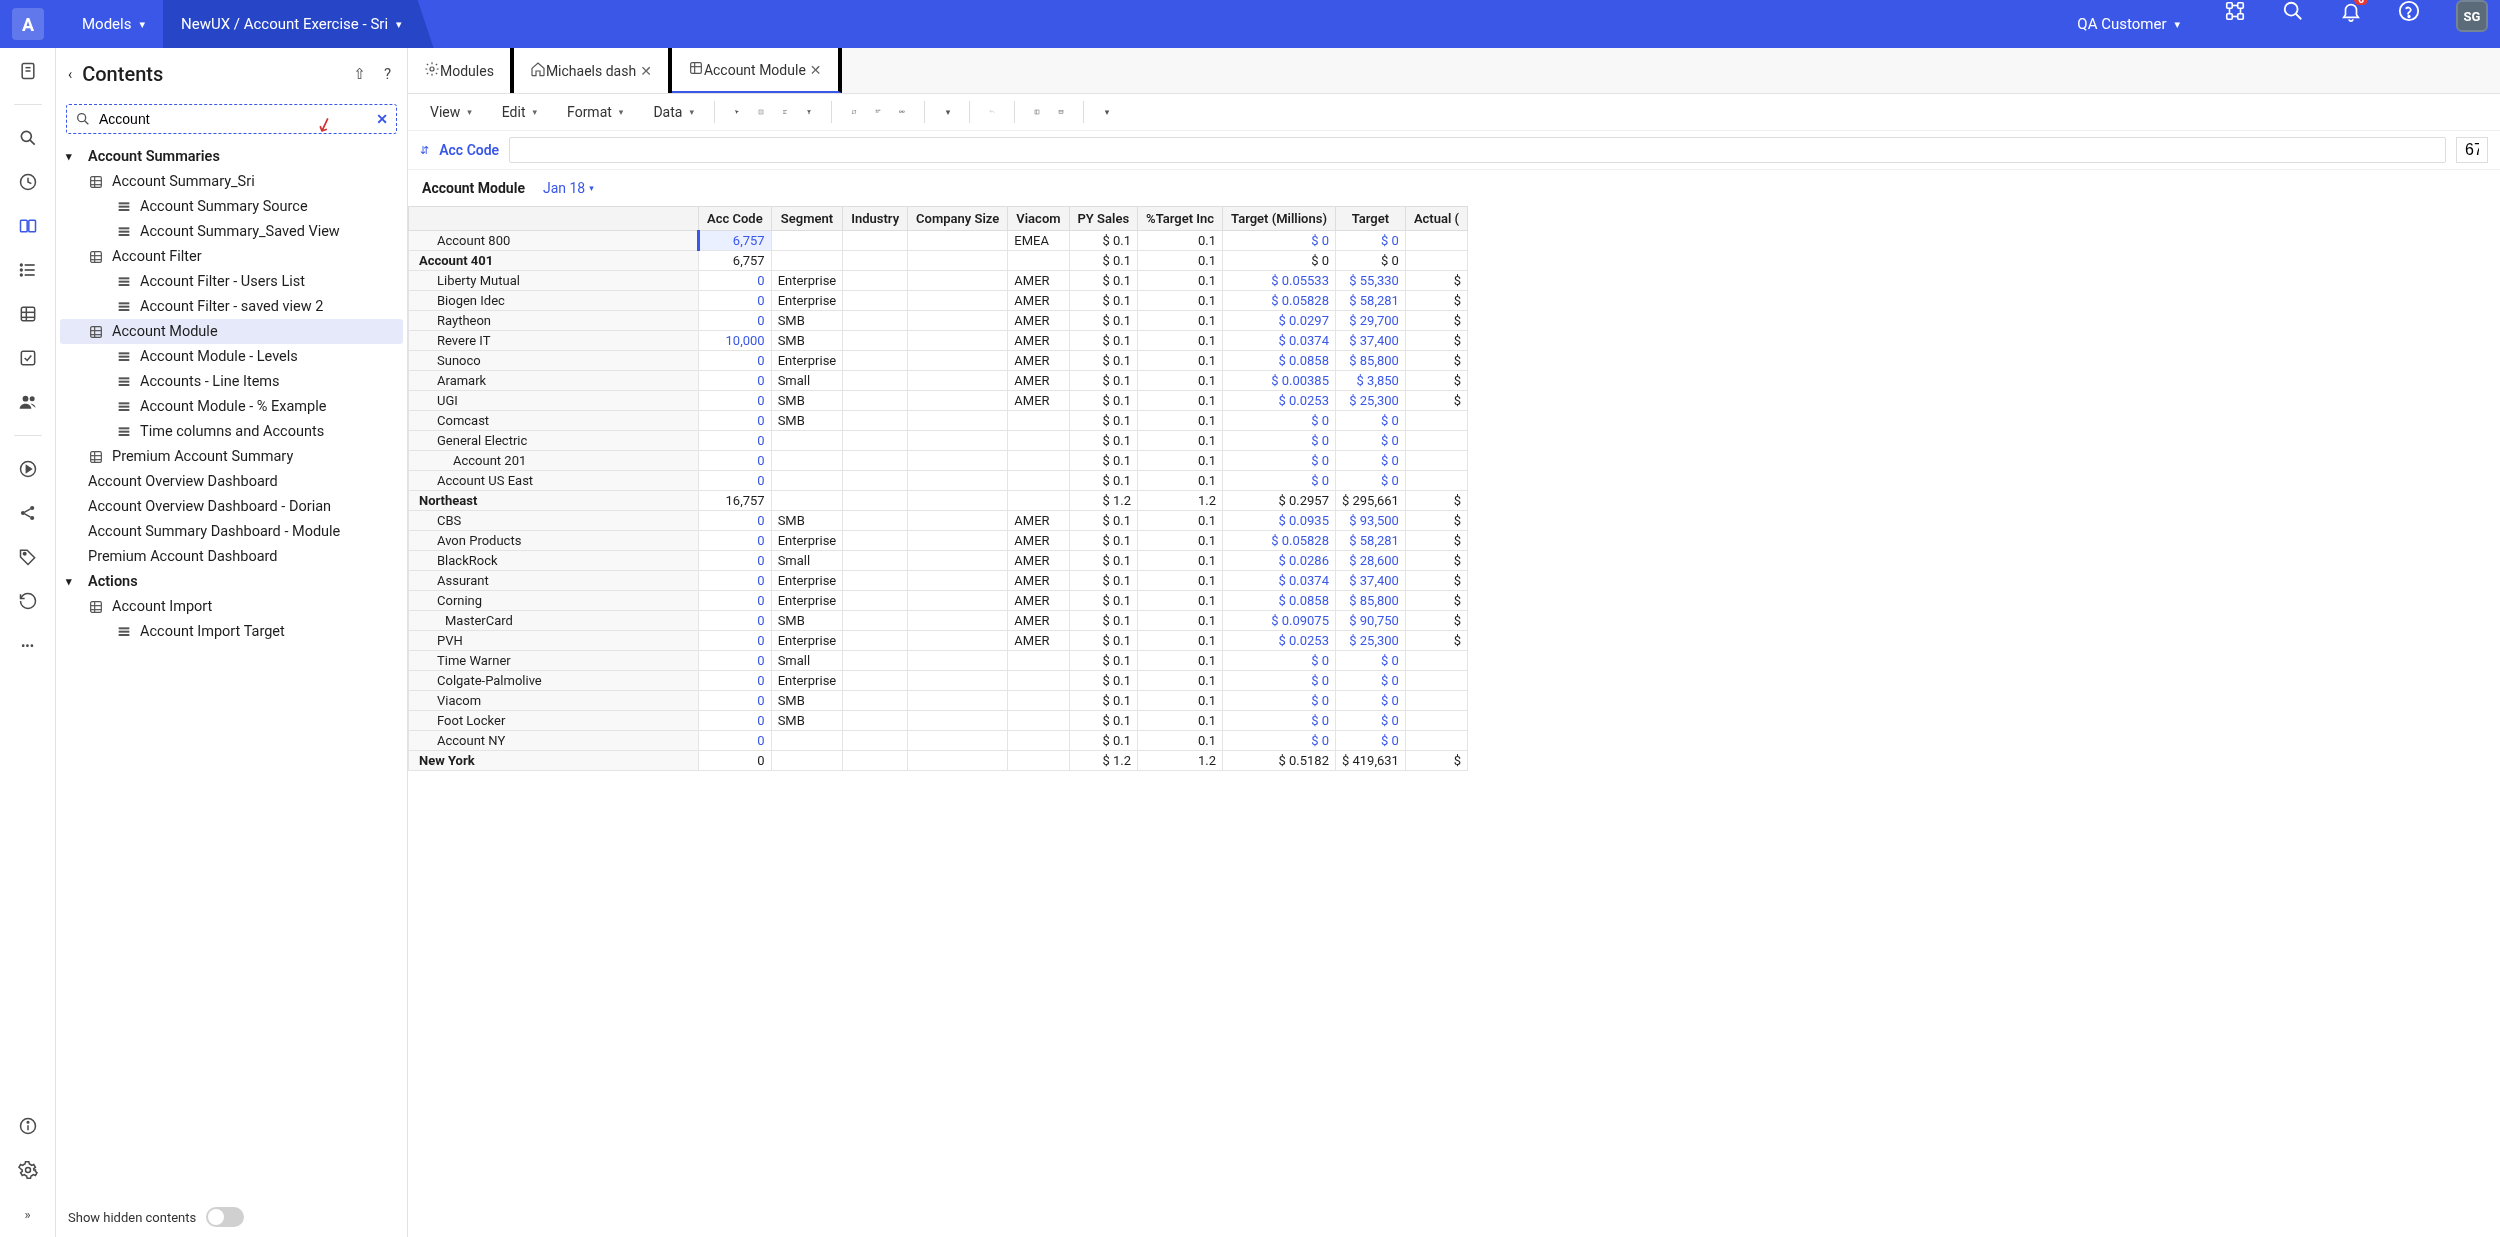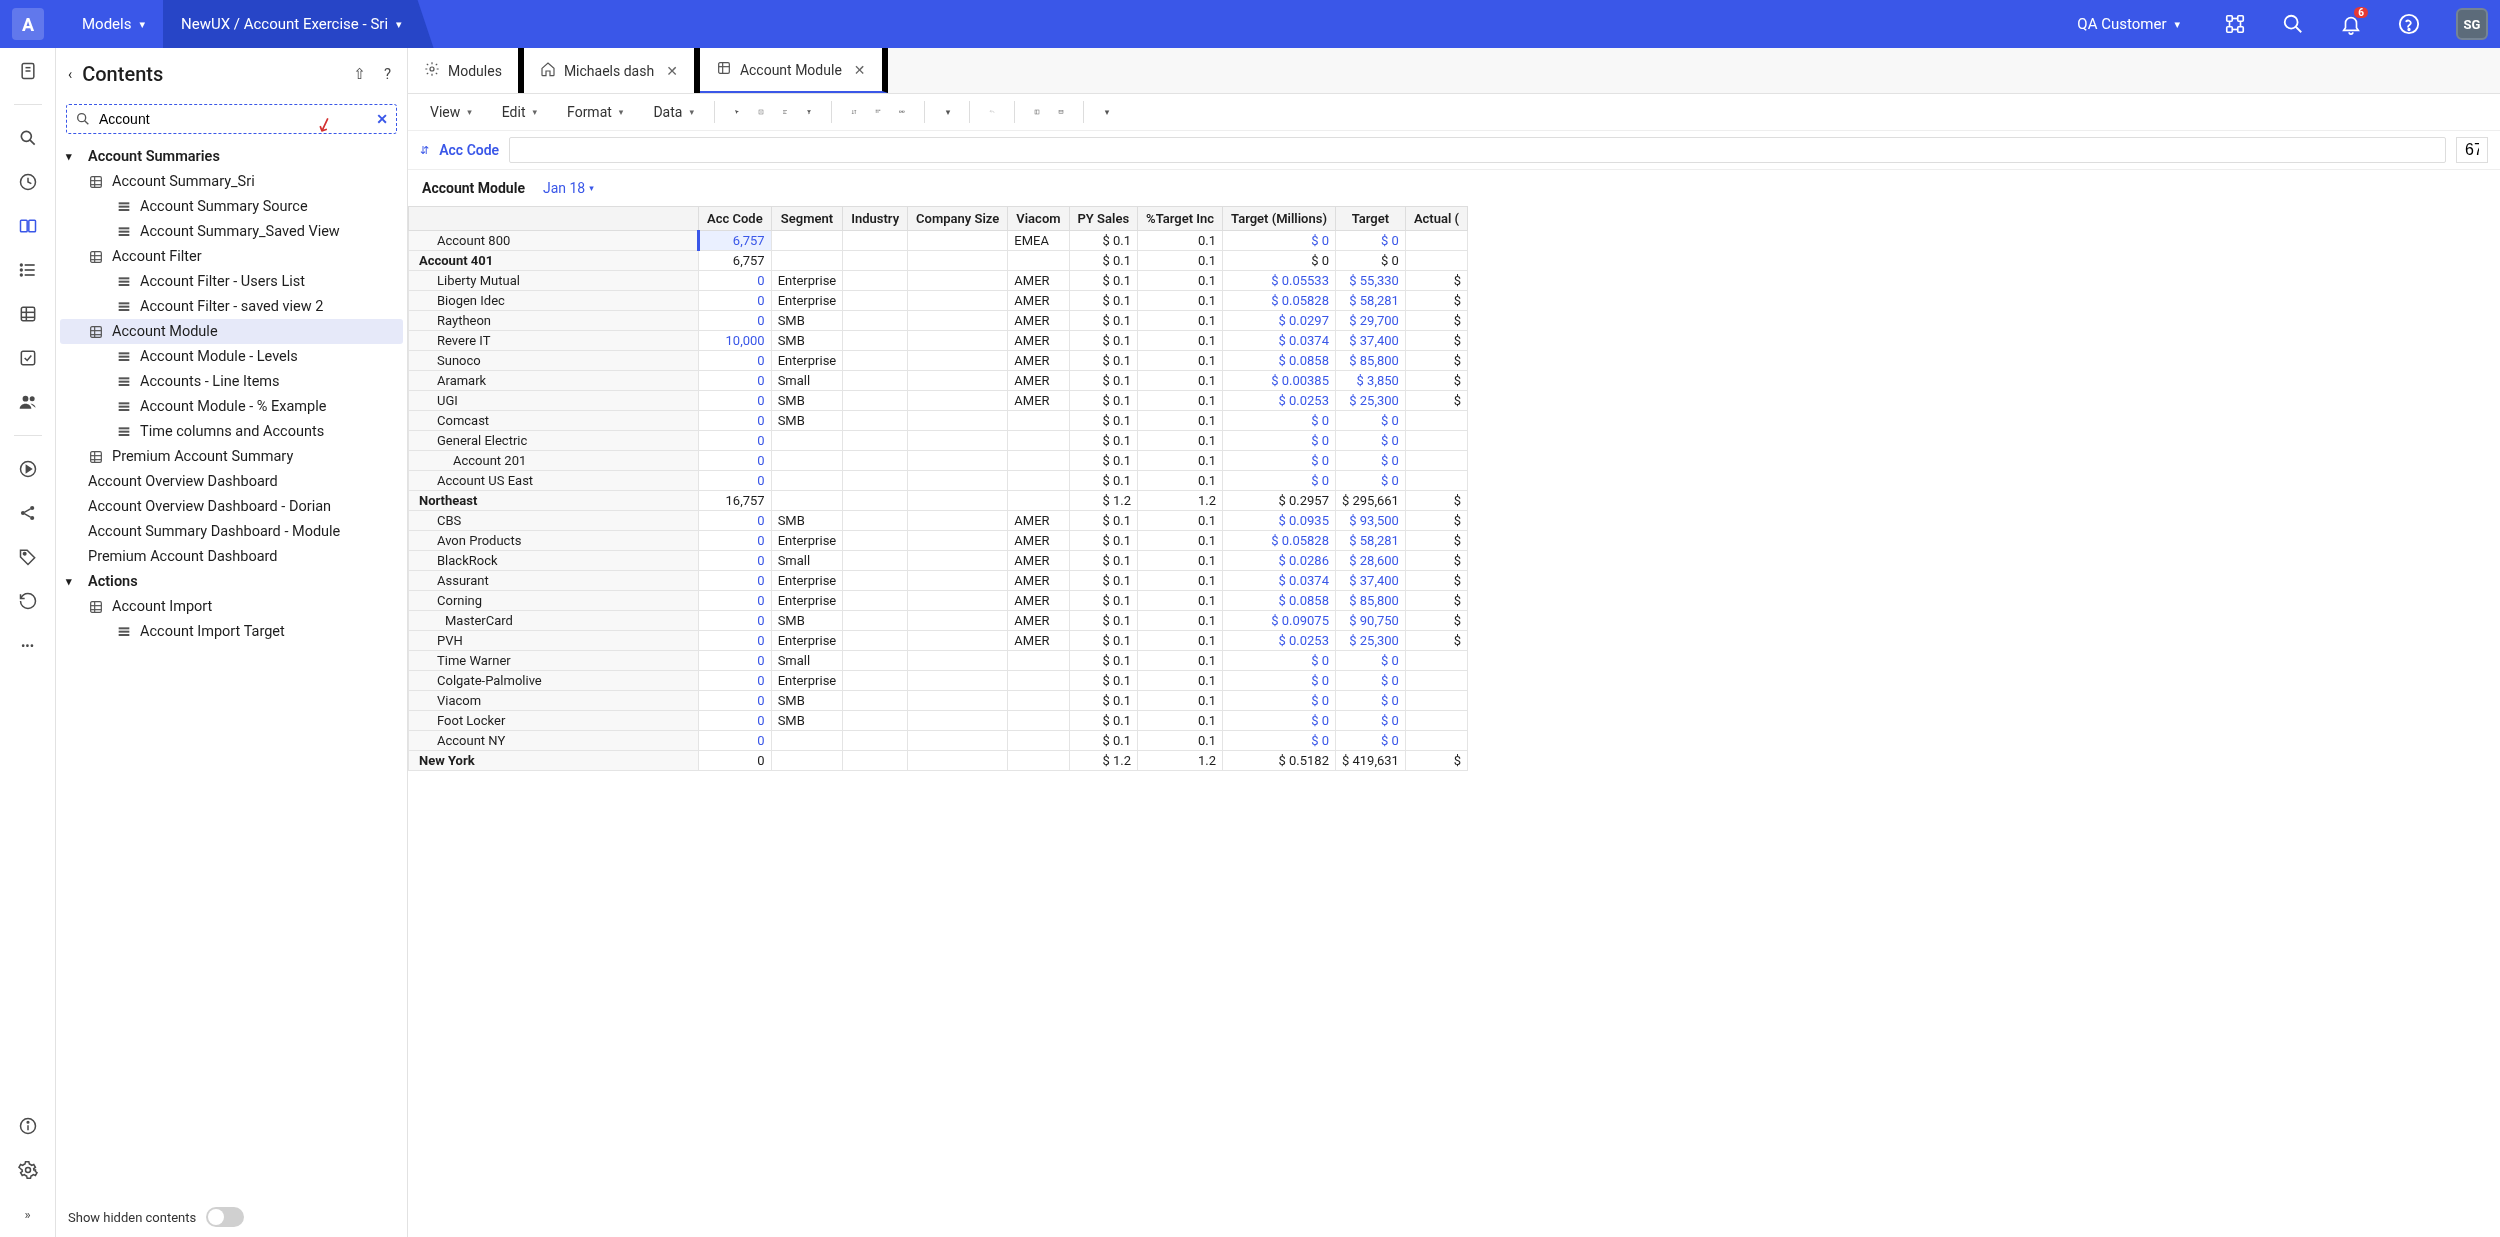--- a/index.html
+++ b/index.html
@@ -7,21 +7,21 @@
 .app { display: flex; flex-direction: column; height: 100vh; width: 100vw; }
 
 
 .topbar { background: #3a57e8; color: #fff; height: 48px; display: flex; align-items: center; padding: 0 12px; }
 .logo { width: 32px; height: 32px; background: rgba(255,255,255,0.2); border-radius: 4px; display: flex; align-items: center; justify-content: center; font-weight: bold; font-size: 18px; }
 .top-nav { display: flex; align-items: center; margin-left: 20px; }
 .top-nav-item { display: flex; align-items: center; padding: 0 18px; height: 48px; color: #fff; cursor: pointer; font-size: 15px; }
 .top-nav-item.models { }
 .top-nav-item.breadcrumb-bg { background: #2745c7; clip-path: polygon(0 0, calc(100% - 16px) 0, 100% 100%, 0 100%); padding-right: 32px; }
 .chev { margin-left: 8px; font-size: 11px; }
-.top-right { margin-left: auto; display: flex; align-items: center; gap: 36px; }
+.top-right { margin-left: auto; display: flex; align-items: flex-start; gap: 36px; }
 .top-icon { width: 22px; height: 22px; display: flex; align-items: center; justify-content: center; cursor: pointer; position: relative; color:#fff; }
 .badge { position: absolute; top: -6px; right: -6px; background: #e53935; color: #fff; border-radius: 8px; padding: 0 4px; font-size: 10px; font-weight: bold; }
 .avatar { width: 32px; height: 32px; background: #5c6b7a; border-radius: 6px; display: flex; align-items: center; justify-content: center; font-weight: bold; font-size: 13px; border: 2px solid #758494;}
 
 
 .main { display: flex; flex: 1; min-height: 0; }
 .vrail { width: 56px; background: #fff; border-right: 1px solid #e2e2e2; display: flex; flex-direction: column; align-items: center; padding-top: 12px; gap: 22px; }
 .vrail-icon { width: 22px; height: 22px; color: #4a4a4a; cursor: pointer; display:flex; align-items:center; justify-content:center;}
 .vrail-icon.active { color: #3a57e8; }
 .vrail-sep { width: 28px; height: 1px; background: #e2e2e2; }
@@ -48,21 +48,21 @@
 .tree-icon { color: #565656; width: 16px; display: inline-flex; justify-content: center; }
 .tree-chev { width: 14px; font-size: 11px; }
 
 .show-hidden { display: flex; align-items: center; gap: 10px; padding: 10px 12px; font-size: 13px; color: #333; }
 .toggle { width: 38px; height: 20px; background: #d0d0d0; border-radius: 10px; position: relative; cursor: pointer; }
 .toggle:after { content: ''; position: absolute; width: 16px; height: 16px; background: #fff; border-radius: 50%; top: 2px; left: 2px; }
 
 
 .workspace { flex: 1; display: flex; flex-direction: column; min-width: 0; }
 .tabs { display: flex; border-bottom: 1px solid #e2e2e2; background: #f8f8f8; }
-.tab { display: flex; align-items: center; gap: 8px; padding: 12px 16px; border-right: 6px solid #000000; background: #fff; cursor: pointer; font-size: 14px; color: #333; }
+.tab { display: flex; align-items: center; padding: 12px 16px; border-right: 4px solid #000000; background: #fff; cursor: pointer; font-size: 14px; color: #333; }
 .tab.active { border-bottom: 2.5px solid #3a57e8; }
 .tab .close { color: #666; cursor: pointer; padding-left:4px; }
 
 .toolbar { display: flex; align-items: center; padding: 6px 14px; gap: 4px; border-bottom: 1px solid #eee; }
 .tb-menu { display: flex; align-items: center; gap: 4px; padding: 4px 8px; cursor: pointer; font-size: 14px; color: #333; }
 .tb-menu .arr { font-size: 9px; color: #666; margin-left:3px;}
 .tb-sep { width: 1px; height: 22px; background: #ddd; margin: 0 8px; }
 .tb-icon { width: 20px; height: 20px; cursor: pointer; color: #555; display:flex; align-items:center; justify-content:center; padding: 0 7px;}
 
 .formula-row { display: flex; align-items: center; padding: 6px 12px; gap: 10px; border-bottom: 1px solid #eee; }

